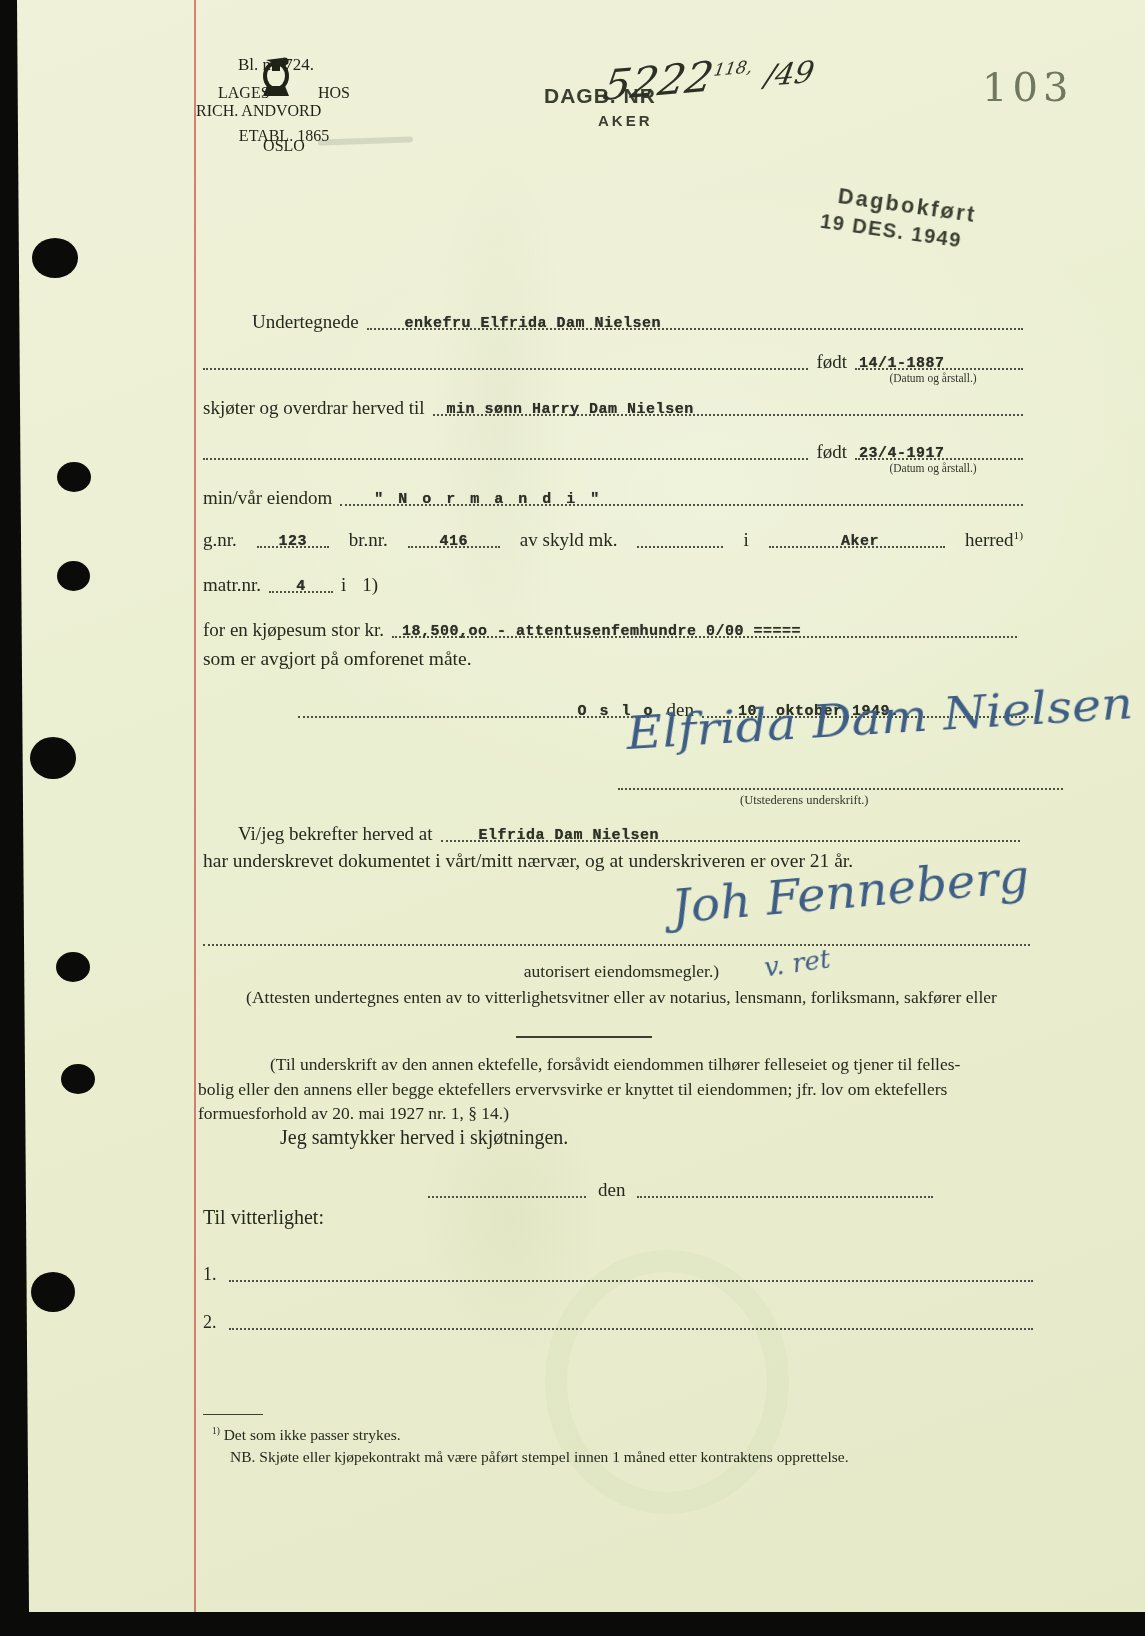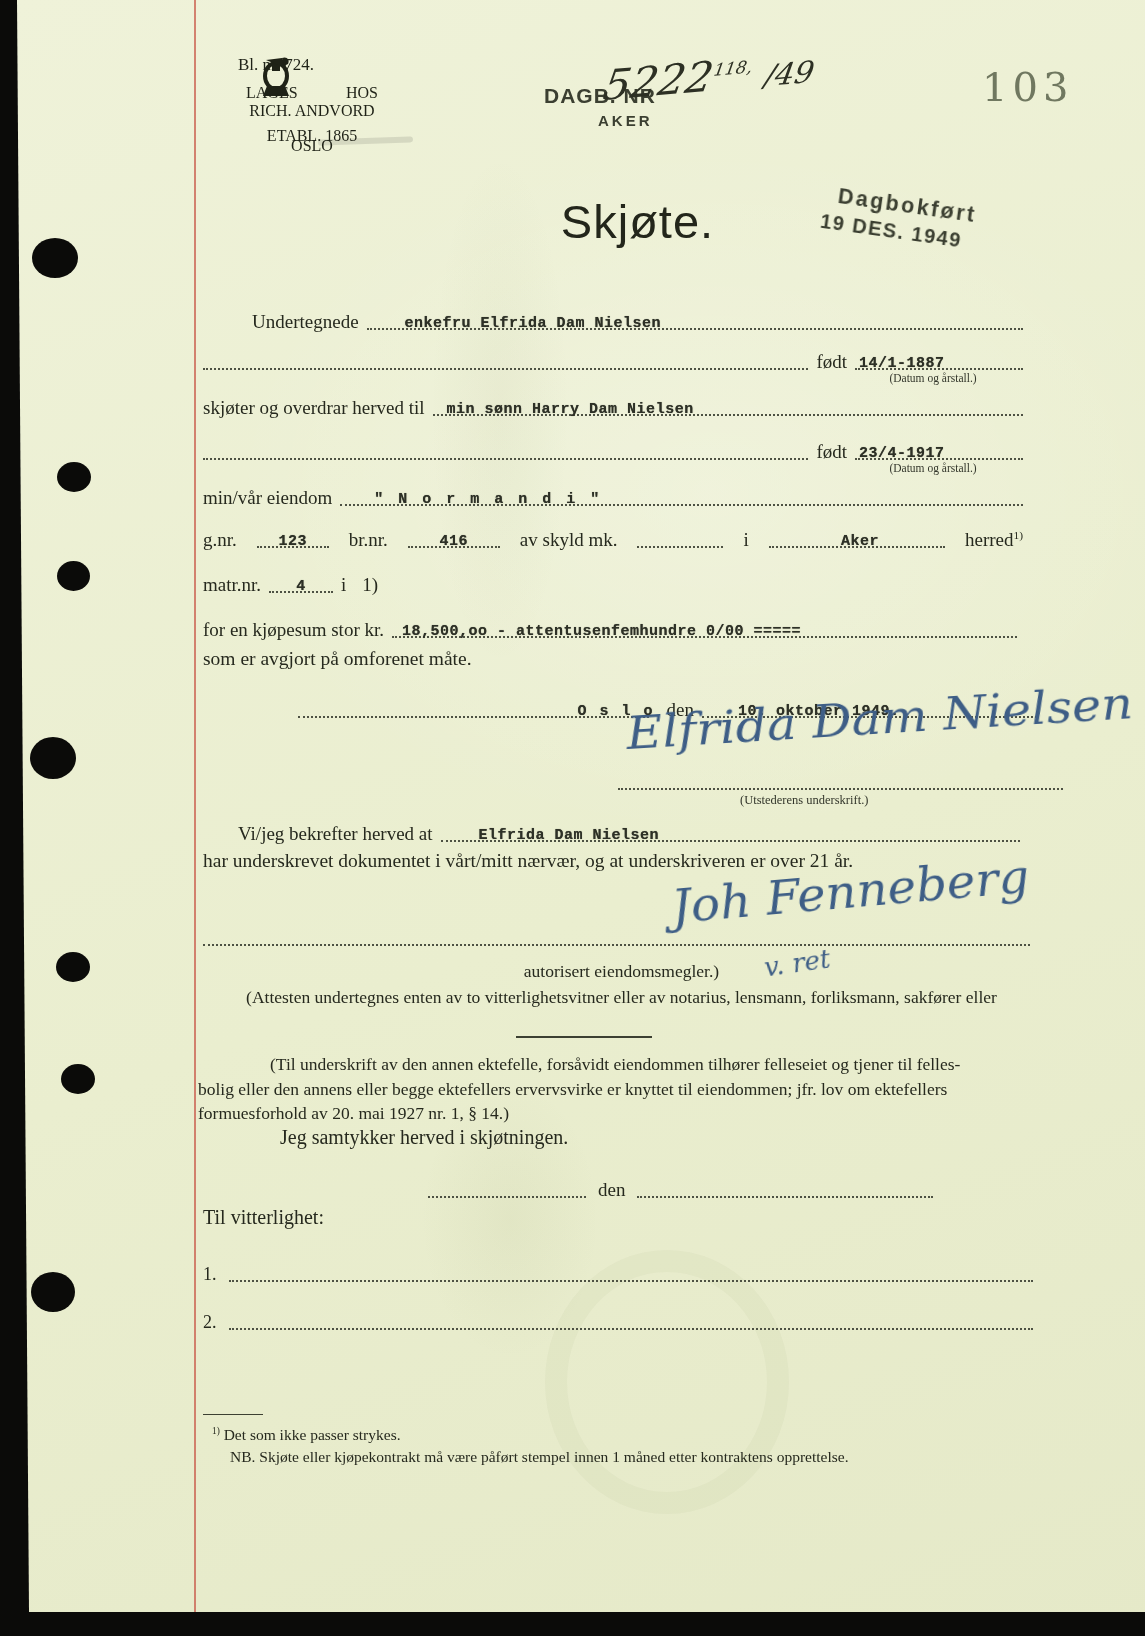--- a/index.html
+++ b/index.html
@@ -35,21 +35,21 @@
   .typed.ctr{left:50%;transform:translateX(-50%);}
   .cap{position:absolute;font-size:11.5px;color:#33362b;text-align:center;white-space:nowrap;}
   .sup{font-size:60%;vertical-align:super;}
 
   .title{
     position:absolute;left:510px;top:194px;width:255px;text-align:center;
     font-family:"Liberation Sans",sans-serif;font-weight:500;font-size:47px;
     color:#23261b;letter-spacing:1px;
   }
   .blankno{position:absolute;left:238px;top:55px;font-weight:400;font-size:17px;color:#1f2217;text-align:right;}
-  .printer{color:#1f2217;margin-left:28px;}
+  .printer{color:#1f2217;}
 
   .stampface{font-family:"Liberation Sans",sans-serif;font-weight:700;color:#3b3f31;filter:blur(.3px);white-space:nowrap;}
   .scrawl{
     font-family:"DejaVu Serif",serif;font-style:italic;color:#2d3024;
     transform:skewX(-14deg) rotate(-5deg);white-space:nowrap;
   }
   .pageno{
     position:absolute;left:982px;top:64px;
     font-family:"DejaVu Serif",serif;font-size:40px;letter-spacing:5px;
     color:rgba(95,102,80,.88);filter:blur(.4px);
@@ -95,38 +95,37 @@
     <g fill="#1f2217">
       <ellipse cx="24" cy="20" rx="11" ry="13" fill="none" stroke="#1f2217" stroke-width="4"></ellipse>
       <path d="M14 4 L30 2 L34 10 L26 9 Z"></path>
       <path d="M30 2 C35 0 38 4 36 8 L32 10 Z"></path>
       <path d="M15 30 L33 30 L37 40 L11 40 Z"></path>
       <rect x="20" y="9" width="8" height="6"></rect>
     </g>
   </svg>
   <div class="abs printer tiny" style="left:218px;top:84px;">LAGES</div>
   <div class="abs printer tiny" style="left:318px;top:84px;">HOS</div>
-  <div class="abs printer pname" style="left:196px;top:102px;width:176px;text-align:center;">RICH. ANDVORD</div>
+  <div class="abs printer pname" style="left:196px;top:102px;width:176px;text-align:left;">RICH. ANDVORD</div>
   <div class="abs printer micro" style="left:196px;top:127px;width:176px;text-align:center;">ETABL. 1865</div>
   <div class="abs printer micro" style="left:196px;top:137px;width:176px;text-align:center;">OSLO</div>
 
   <div class="abs stampface" style="left:544px;top:84px;font-size:21px;letter-spacing:1px;">DAGB. NR</div>
   <div class="abs scrawl" style="left:606px;top:52px;font-size:42px;">
     <span>5222</span><span class="sup" style="font-size:17px;">118,</span><span style="font-size:30px;margin-left:14px;">/49</span>
   </div>
   <div class="abs stampface" style="left:598px;top:112px;font-size:15px;letter-spacing:3px;">AKER</div>
 
   <div class="pageno">103</div>
 
   <div class="jstamp">
     <div class="stampface l1">Dagbokført</div>
     <div class="stampface l2">19 DES. 1949</div>
   </div>
 
-  <div class="title">Skjøte.</div>
 
   <div class="row" style="left:252px;right:122px;top:298px;">
     <span class="lbl first">Undertegnede</span>
     <span class="dl">
       <span class="typed" style="left:38px;">enkefru Elfrida Dam Nielsen</span>
     </span>
   </div>
 
   <div class="row" style="left:203px;right:122px;top:338px;">
     <span class="dl"></span>

